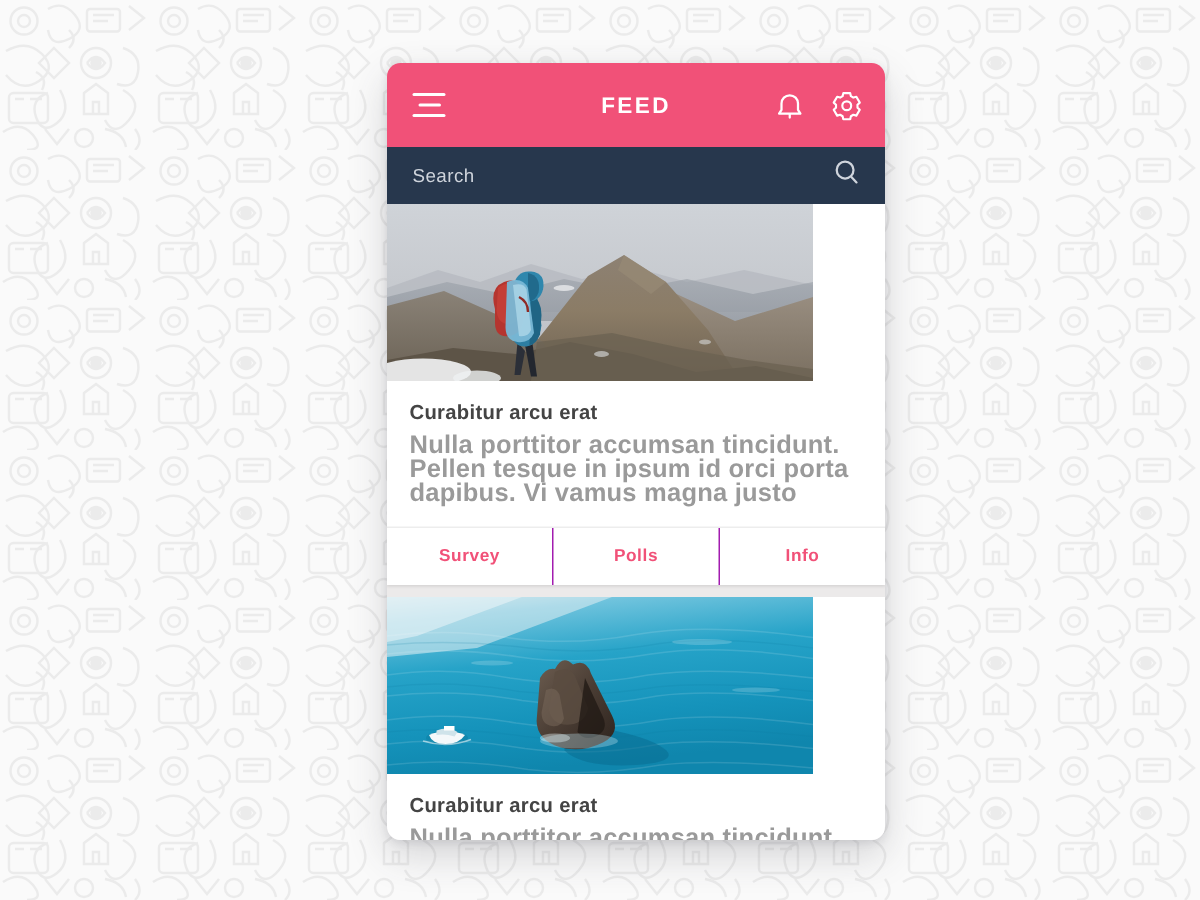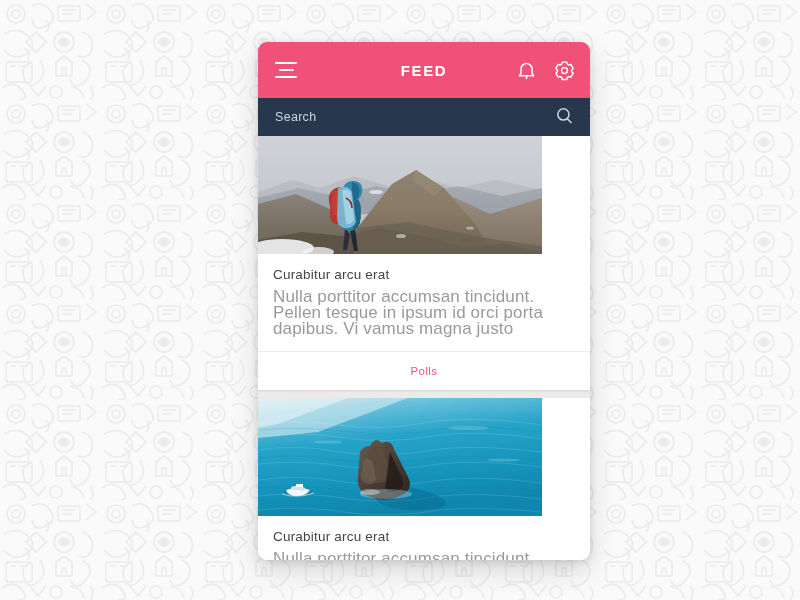--- a/index.html
+++ b/index.html
@@ -103,20 +103,21 @@
 
   
   #feed {
     flex: 1 1 auto;
     background: #eceaea;
     overflow: hidden;
   }
   .card {
     background: #ffffff;
     box-shadow: 0 1px 2px rgba(0,0,0,0.10);
+    font-weight: bold;
   }
   .card + .card { margin-top: 8px; }
 
   .card-photo { width: 100%; height: 118px; display: block; overflow: hidden; }
   .card-photo svg { display: block; width: 284px; height: 118px; }
 
   .card-body { padding: 13px 15px 14px 15px; }
   .card-title {
     font-size: 13.5px;
     color: #444444;
@@ -300,21 +301,23 @@
           </g>
         </svg>
       </div>
 
       <div class="card-body">
         <div class="card-title">Curabitur arcu erat</div>
         <div class="card-text">Nulla porttitor accumsan tincidunt. Pellen tesque in ipsum id orci porta dapibus. Vi vamus magna justo</div>
       </div>
 
       <div class="card-actions">
+        <div class="action">Survey</div>
         <div class="action">Polls</div>
+        <div class="action">Info</div>
       </div>
     </div>
 
     <div class="card">
       <div class="card-photo">
         <svg viewBox="0 0 284 118" xmlns="http://www.w3.org/2000/svg" preserveAspectRatio="none">
           <defs>
             <linearGradient id="sea1" x1="0" y1="0" x2="0.25" y2="1">
               <stop offset="0%" stop-color="#bfe0ea"></stop>
               <stop offset="14%" stop-color="#6fc3dd"></stop>

